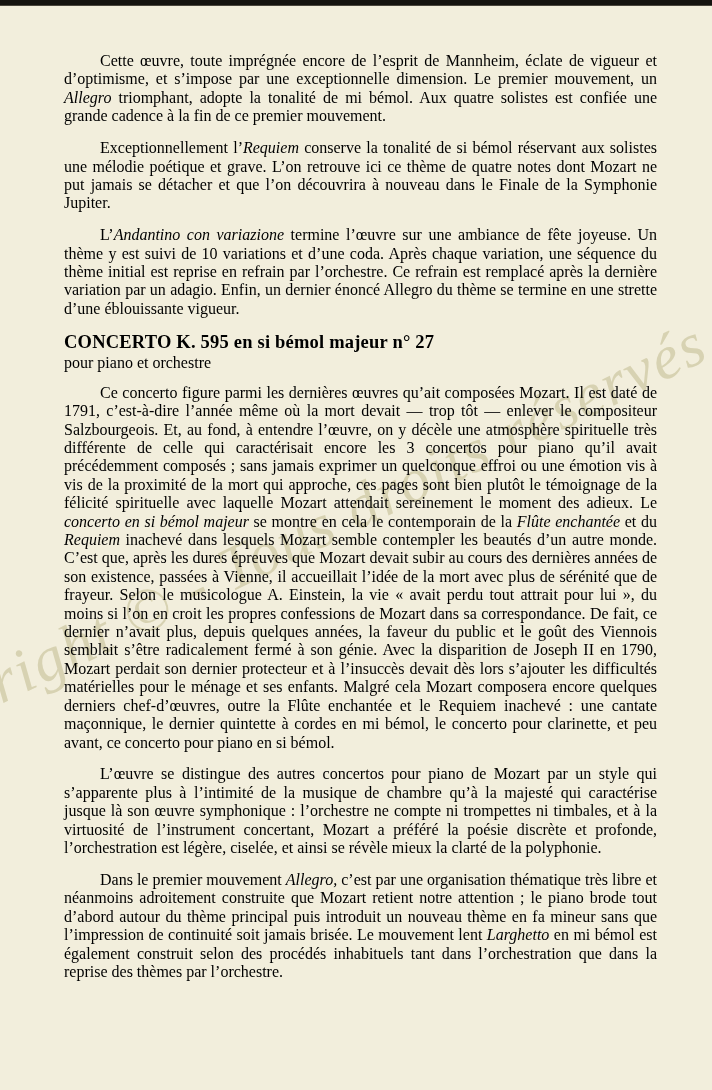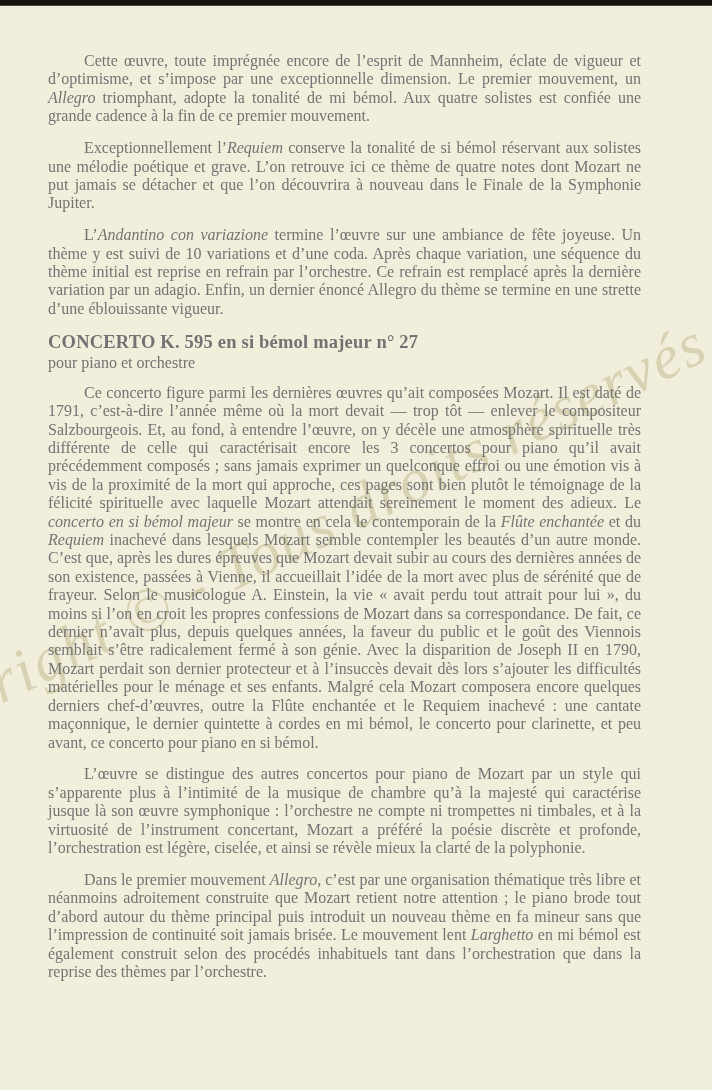--- a/index.html
+++ b/index.html
@@ -25,23 +25,23 @@
     color:#aea66f;
     opacity:0.38;
     transform:rotate(-26deg);
     transform-origin:0 50%;
     letter-spacing:2px;
     z-index:0;
     pointer-events:none;
   }
   .content {
     position:absolute;
-    left:48px; top:52px;
+    left:64px; top:52px;
     width:593px;
-    color:#737373;
+    color:#000000;
     font-size:16px;
     line-height:18.4px;
     text-align:justify;
     z-index:1;
   }
   .content p {
     margin:0 0 13.5px 0;
     text-indent:36px;
   }
   .section-heading { margin:0 0 12px 0; }

